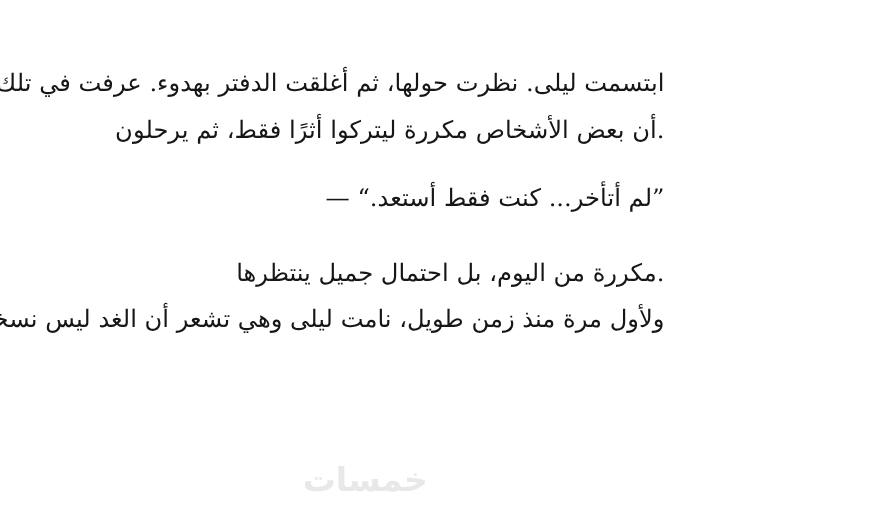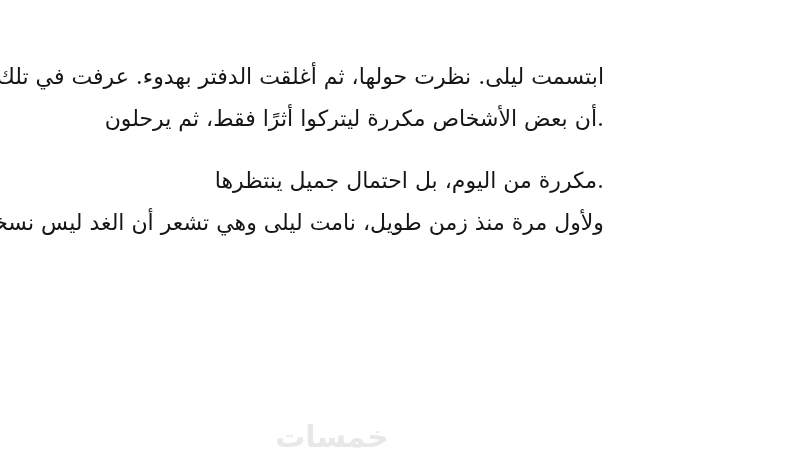--- a/index.html
+++ b/index.html
@@ -52,20 +52,23 @@
 <div class="page" style="background: rgb(255, 255, 255);">
 
   <div class="content" style="color: rgb(22, 22, 22);">
 
     <div class="para">
       <div class="line">ابتسمت ليلى. نظرت حولها، ثم أغلقت الدفتر بهدوء. عرفت في تلك اللحظة</div>
       <div class="line">.أن بعض الأشخاص مكررة ليتركوا أثرًا فقط، ثم يرحلون</div>
     </div>
 
 
+    <div class="para quote-para">
+      <div class="line">”لم أتأخر... كنت فقط أستعد.“ —</div>
+    </div>
 
     <div class="para">
       <div class="line">.مكررة من اليوم، بل احتمال جميل ينتظرها</div>
       <div class="line">ولأول مرة منذ زمن طويل، نامت ليلى وهي تشعر أن الغد ليس نسخة</div>
     </div>
 
   </div>
 
   <div class="watermark" style="color: rgb(232, 232, 232);">خمسات</div>
 

